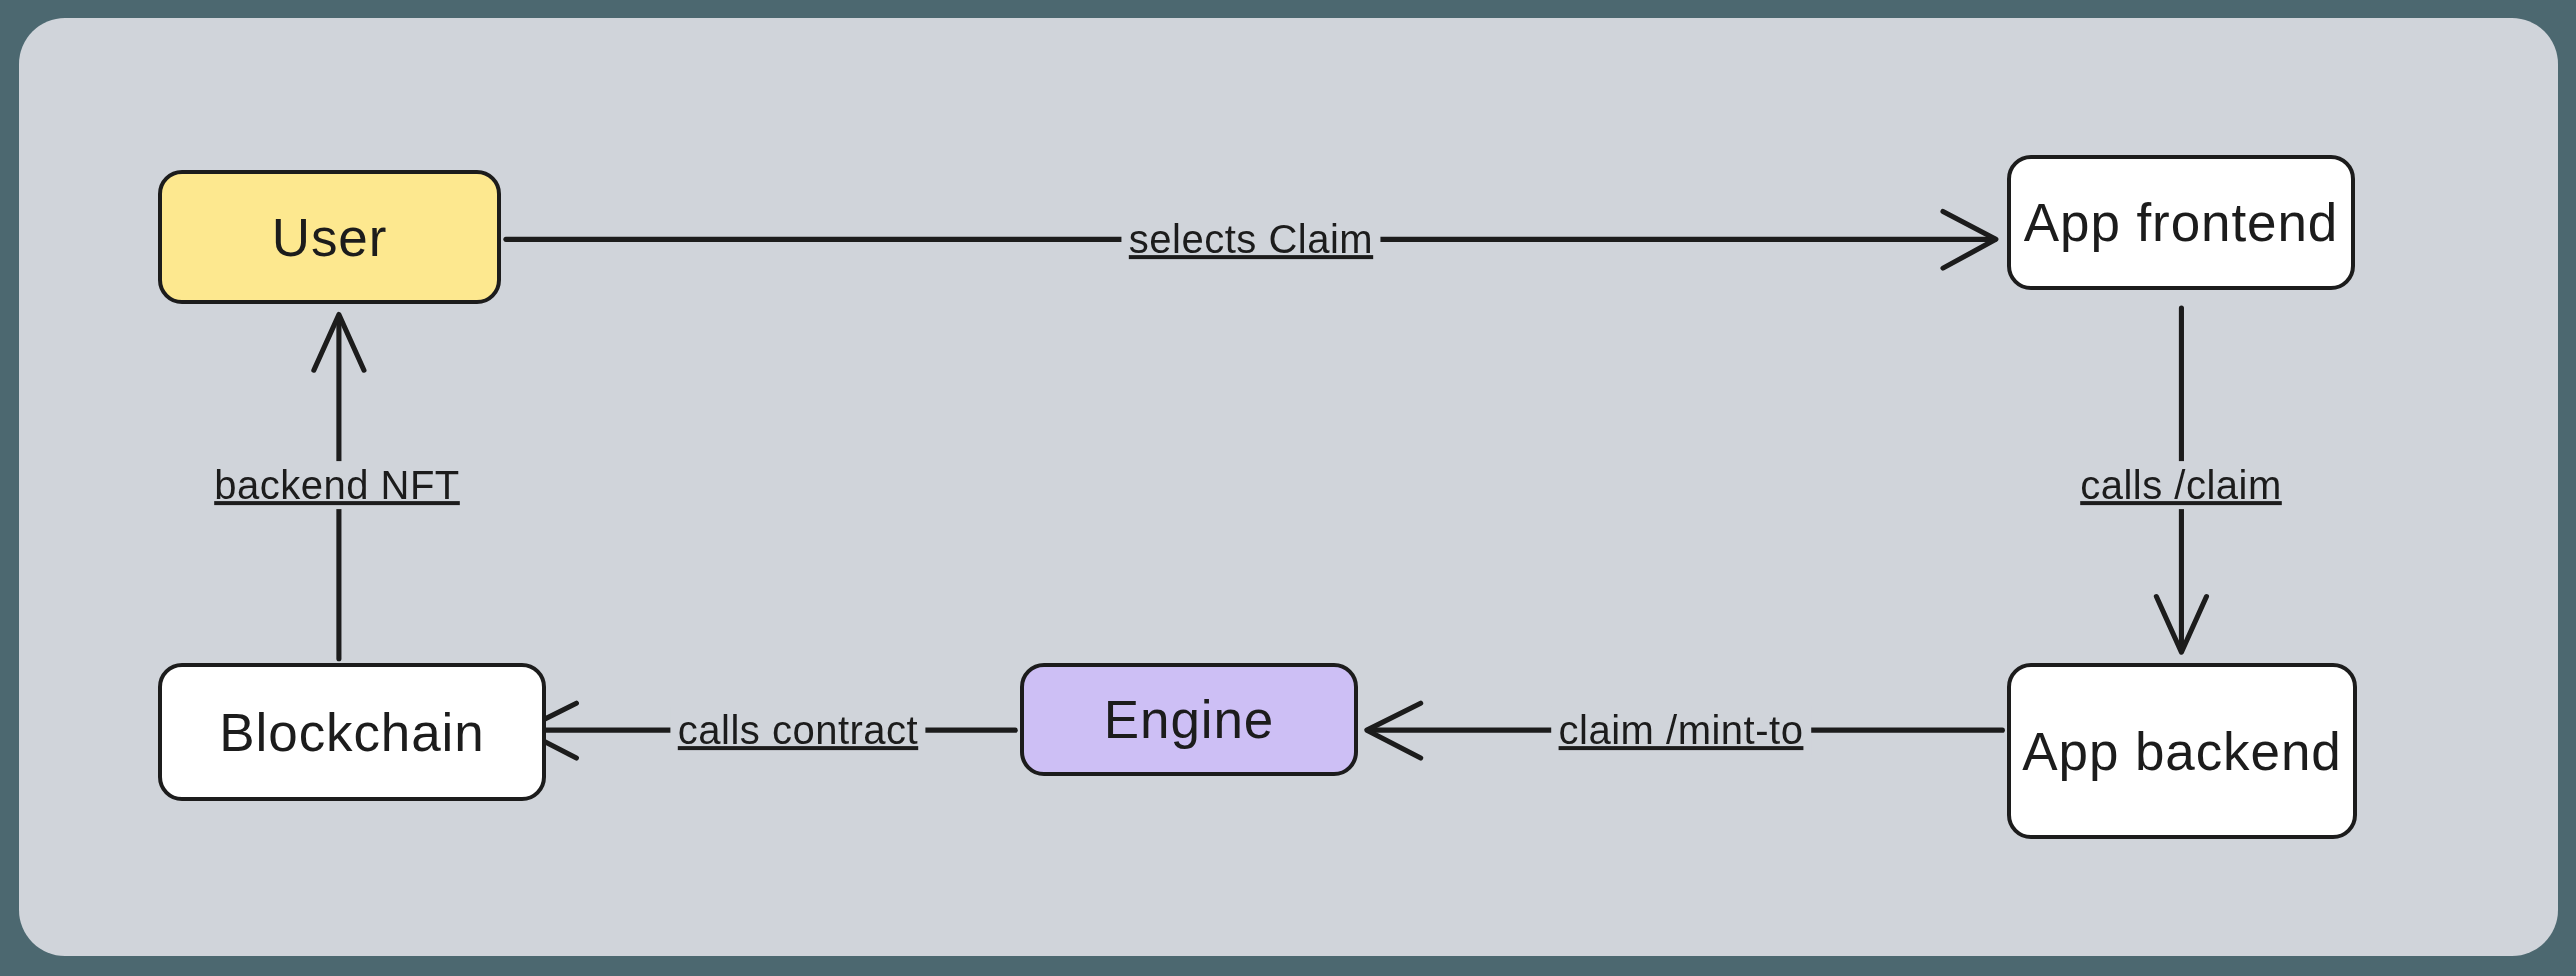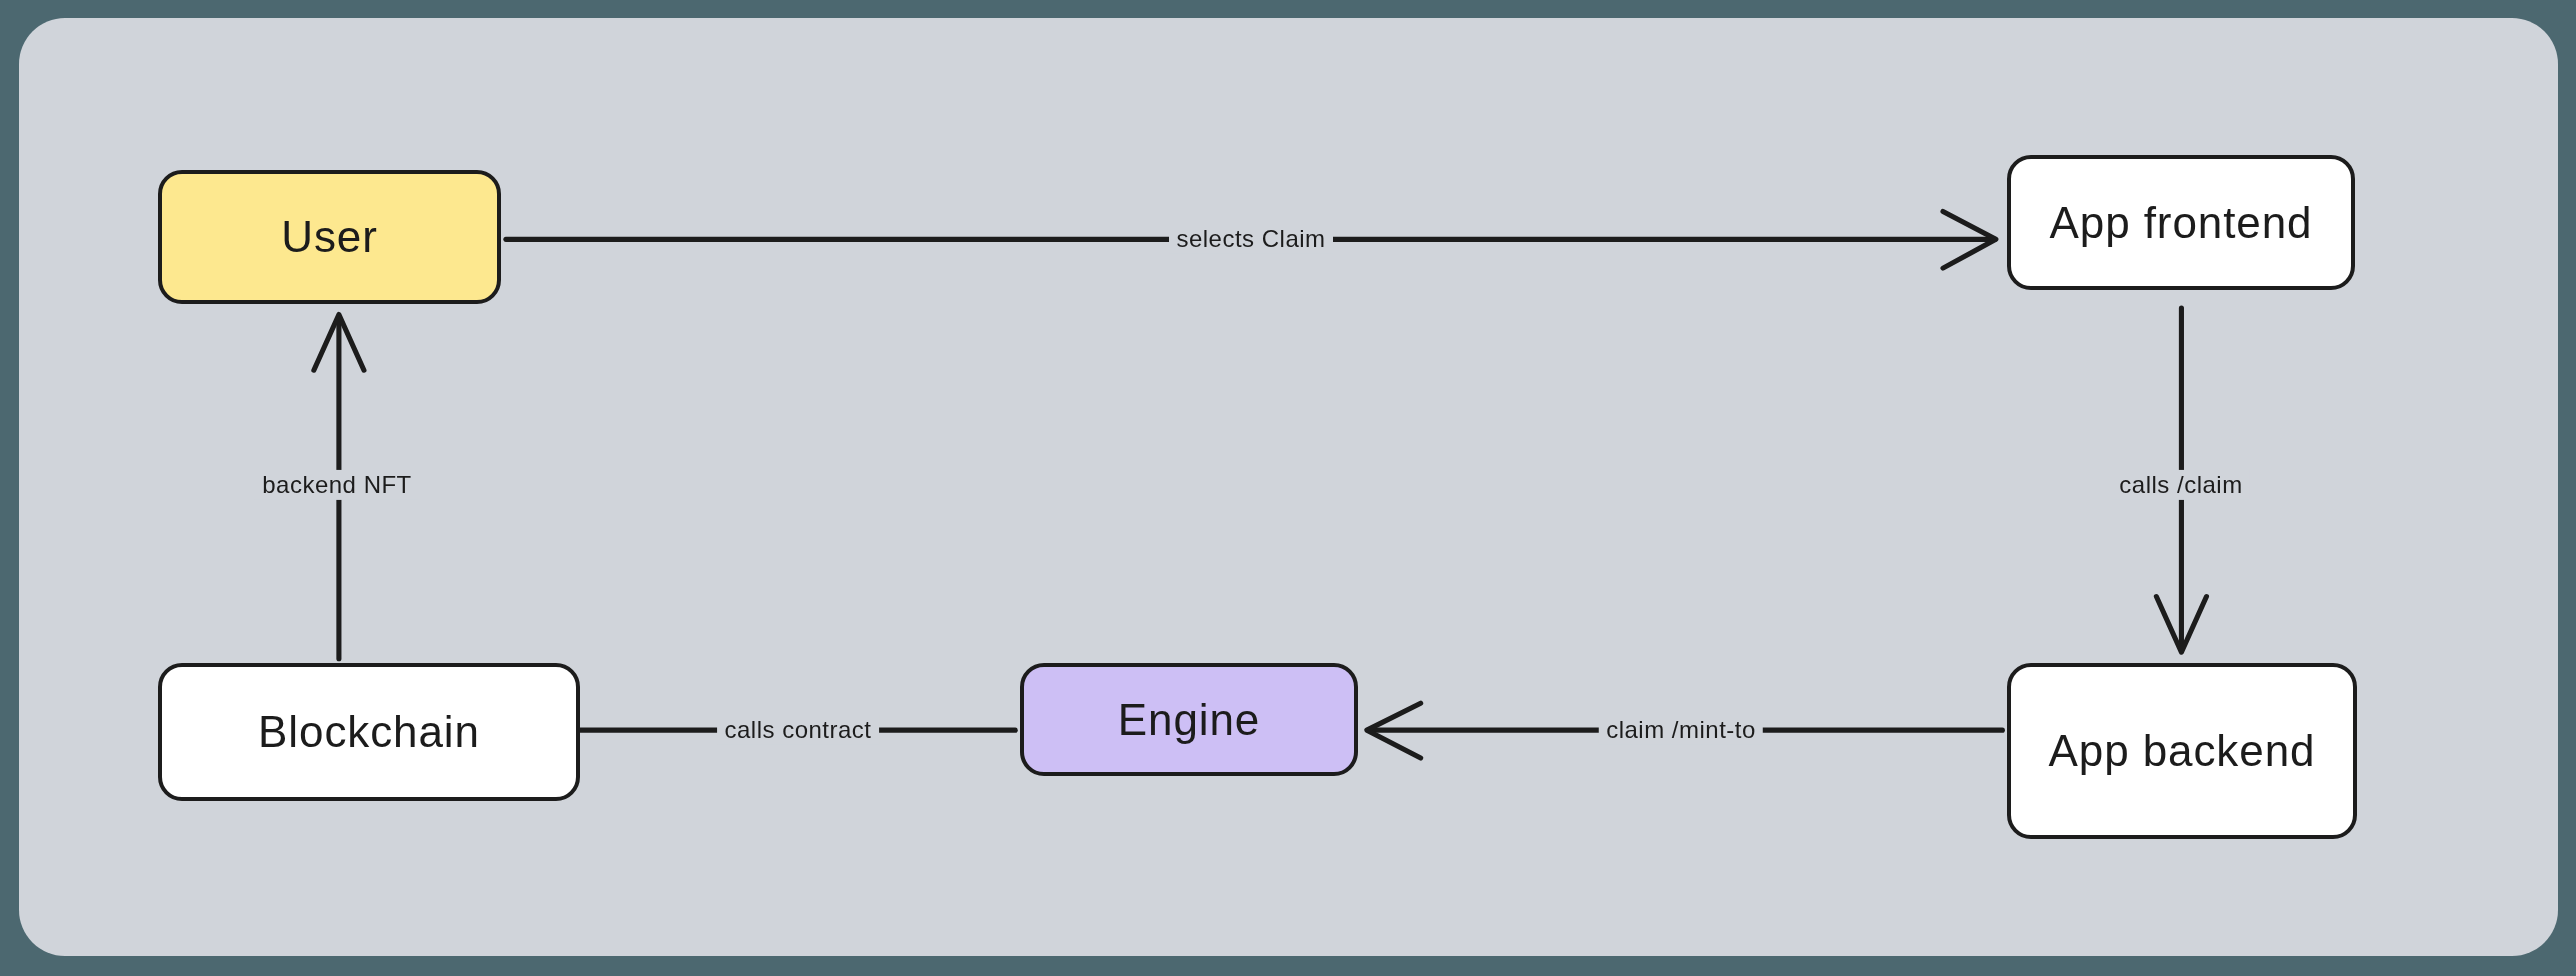--- a/index.html
+++ b/index.html
@@ -32,39 +32,40 @@
     stroke-linejoin: round;
   }
   .node {
     position: absolute;
     box-sizing: border-box;
     border: 4.6px solid var(--stroke, #1c1c1c);
     border-radius: 24px;
     background: var(--node-fill, #ffffff);
     display: flex; align-items: center; justify-content: center;
     color: var(--stroke, #1c1c1c);
-    font-size: 44px;
+    font-size: 53px;
     letter-spacing: 0.9px;
     white-space: nowrap;
   }
   .node.n-user       { left: 158px;  top: 170px; width: 343px; height: 134px; background: var(--user-fill, #fde88f); }
   .node.n-frontend   { left: 2007px; top: 155px; width: 348px; height: 135px; }
   .node.n-backend    { left: 2007px; top: 663px; width: 350px; height: 176px; }
   .node.n-engine     { left: 1020px; top: 663px; width: 338px; height: 113px; background: var(--engine-fill, #cdbff5); }
-  .node.n-blockchain { left: 158px;  top: 663px; width: 422px; height: 138px; }
+  .node.n-blockchain { left: 158px;  top: 663px; width: 388px; height: 138px; }
   .edge-label {
     position: absolute;
     transform: translate(-50%, -50%);
     background: var(--canvas, #d0d4da);
     color: var(--stroke, #1c1c1c);
-    font-size: 24px;
+    font-size: 40px;
     letter-spacing: 0.5px;
     padding: 1.9px 7.4px;
     white-space: nowrap;
     line-height: 1.1;
+    text-decoration: underline;
   }
   .el-selects  { left: 1251px; top: 239px; }
   .el-claim    { left: 2181px; top: 485px; }
   .el-mintto   { left: 1681px; top: 730px; }
   .el-contract { left: 798px;  top: 730px; }
   .el-nft      { left: 337px;  top: 485px; }
 </style>
 </head>
 <body>
 

